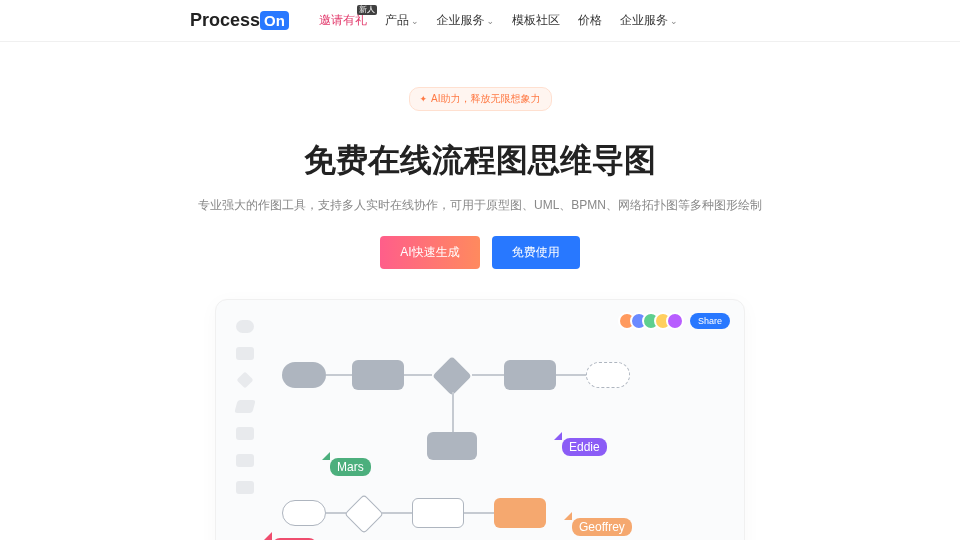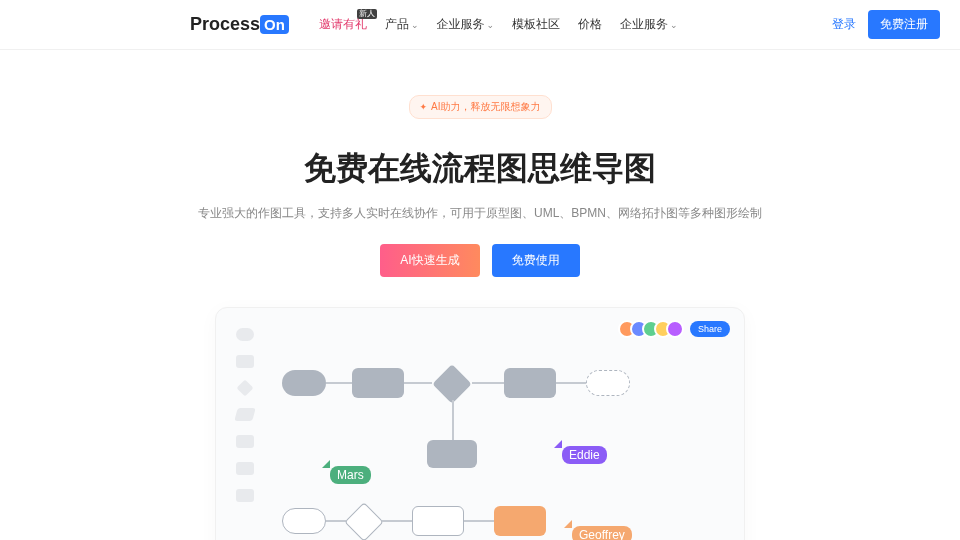--- a/index.html
+++ b/index.html
@@ -78,24 +78,20 @@
         <span>企业服务</span>
         <span class="chevron">⌄</span>
       </div>
     <div class="nav-item">模板社区</div>
     <div class="nav-item">价格</div>
     <div class="nav-item">
         <span>企业服务</span>
         <span class="chevron">⌄</span>
       </div>
   </div>
-  <div class="right-actions">
-    <span class="login">登录</span>
-    <button class="register-btn">免费注册</button>
-  </div>
 </div>
 
 <div class="hero">
   <div class="ai-tag">
     <span class="ai-tag-icon">✦</span>
     <span>AI助力，释放无限想象力</span>
   </div>
   <h1>免费在线流程图思维导图</h1>
   <div class="subtitle">专业强大的作图工具，支持多人实时在线协作，可用于原型图、UML、BPMN、网络拓扑图等多种图形绘制</div>
   <div class="hero-buttons">

